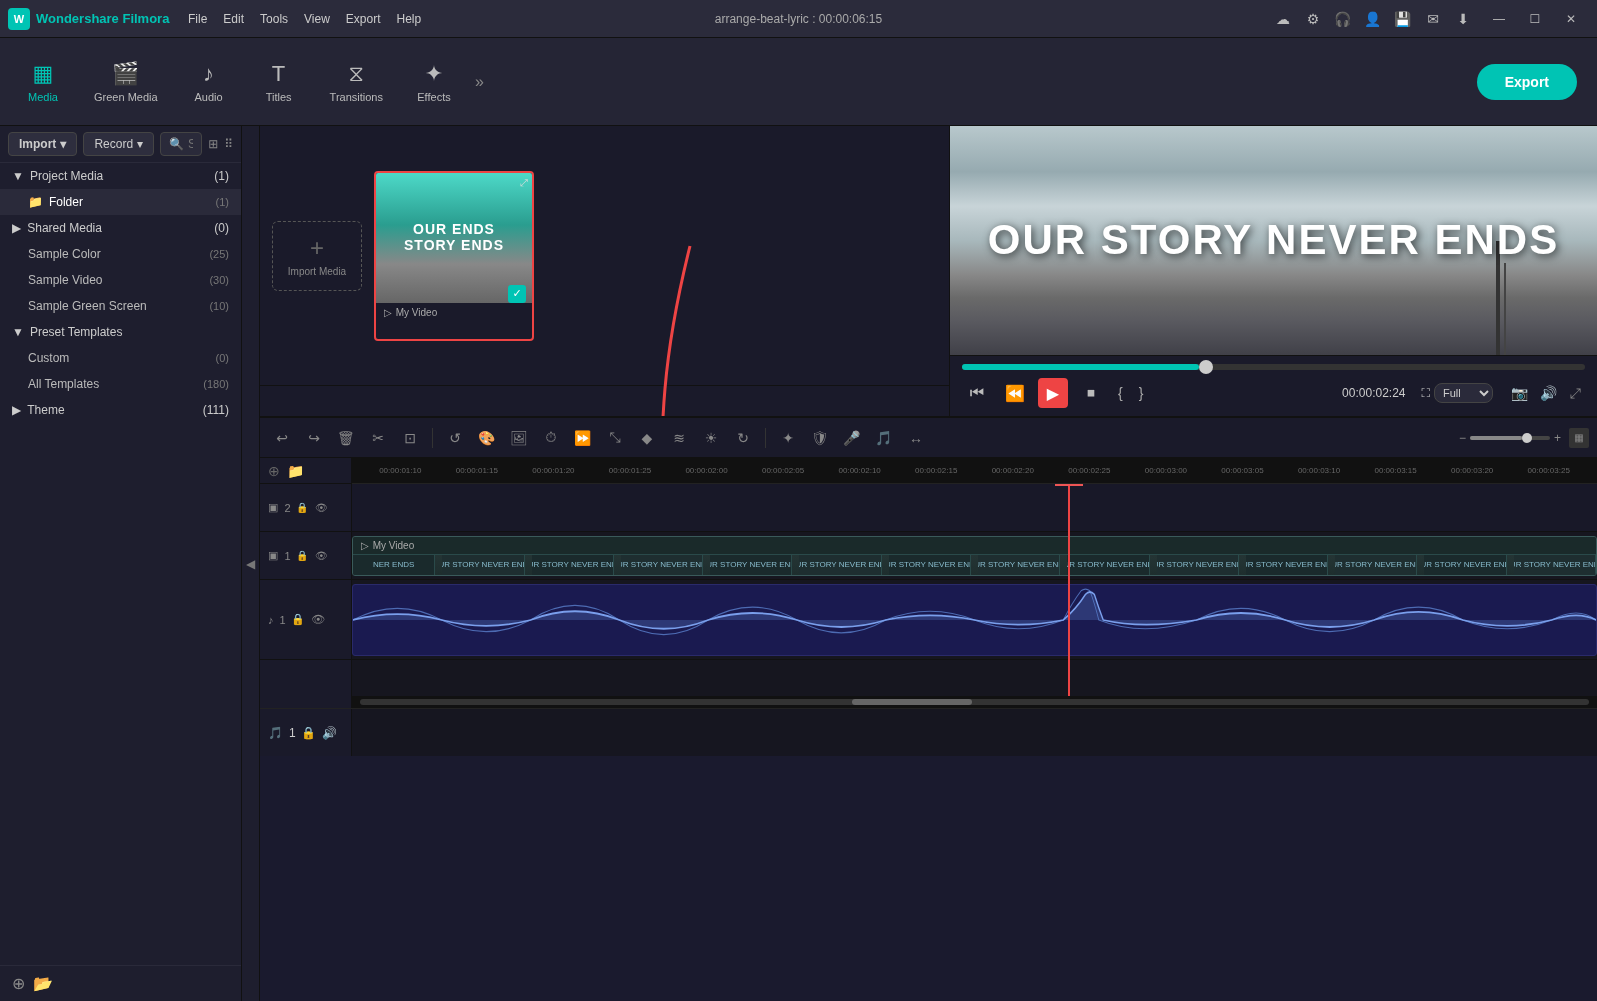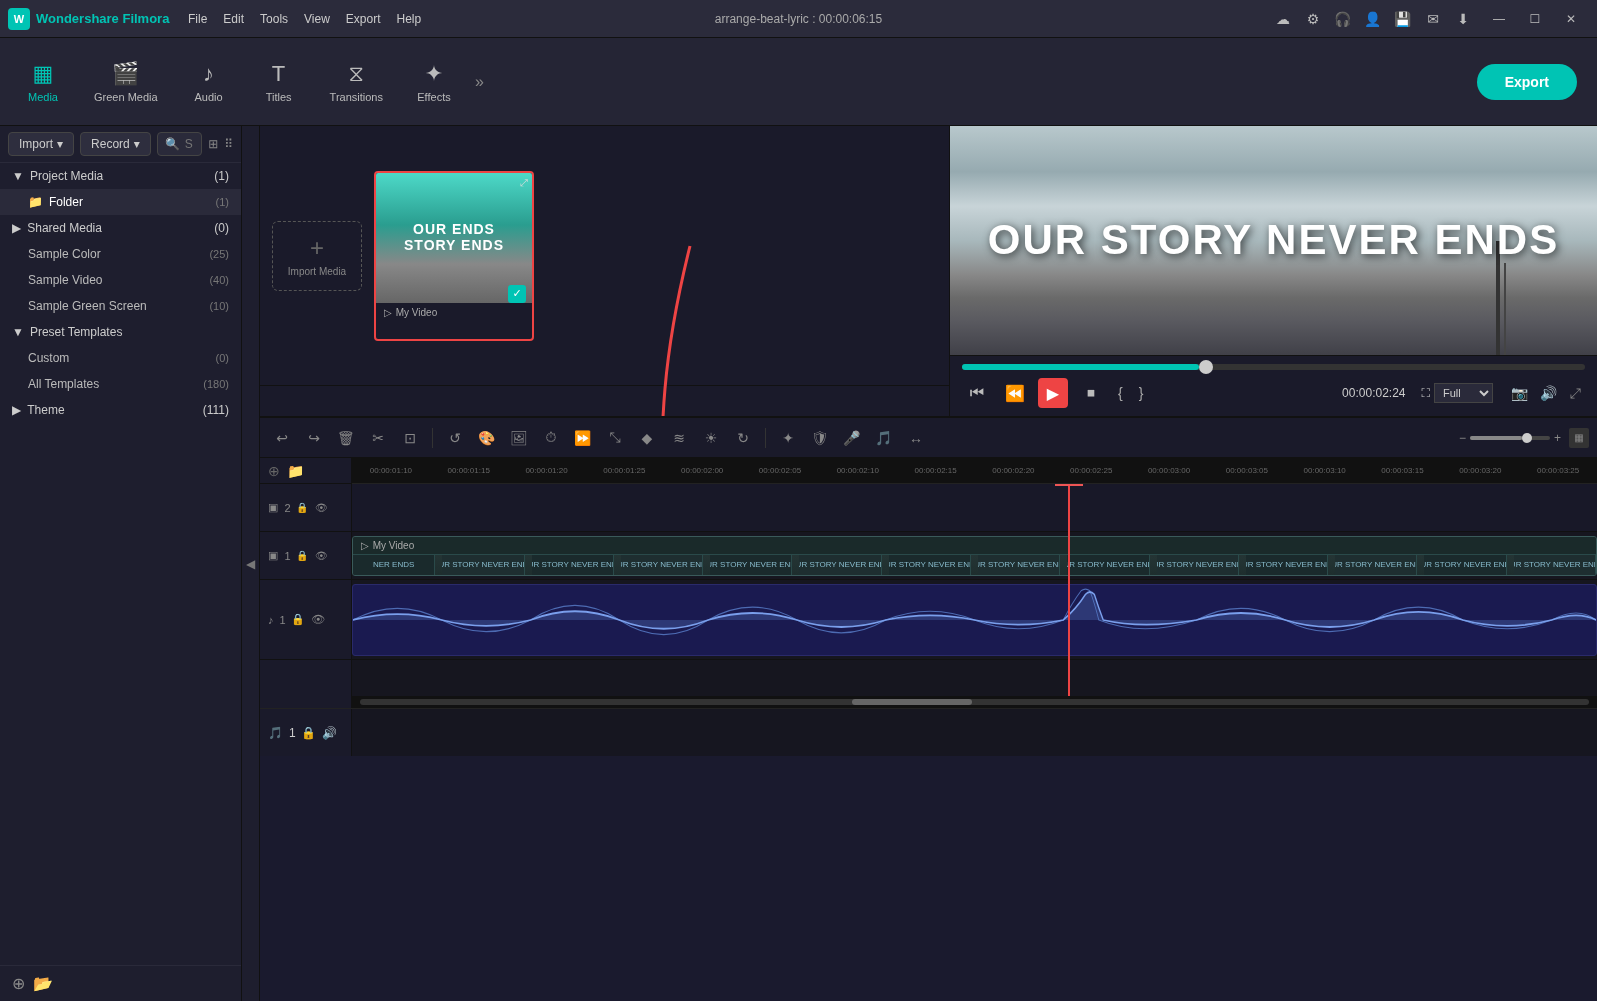--- a/index.html
+++ b/index.html
@@ -100,21 +100,21 @@
       display: flex;
       align-items: center;
       padding: 6px 8px;
       gap: 6px;
       background: #1e1e2e;
       border-bottom: 1px solid #2a2a3a;
     }
     .import-btn {
       background: #2e2e3e; border: 1px solid #444; border-radius: 4px;
       color: #ccc; padding: 4px 10px; font-size: 12px; cursor: pointer;
-      display: flex; align-items: center; gap: 4px;
+      display: flex; align-items: center; gap: 4px; font-weight: bold;
     }
     .record-btn {
       background: #2e2e3e; border: 1px solid #444; border-radius: 4px;
       color: #ccc; padding: 4px 10px; font-size: 12px; cursor: pointer;
       display: flex; align-items: center; gap: 4px;
     }
     .search-box {
       flex: 1; background: #2a2a3a; border: 1px solid #444; border-radius: 4px;
       color: #ccc; padding: 4px 8px; font-size: 12px; display: flex;
       align-items: center; gap: 4px;
@@ -281,21 +281,21 @@
       cursor: pointer; color: #bbb; font-size: 16px; border-radius: 4px;
     }
     .ctrl-btn.play-active {
       background: #e44; color: #fff; border: 2px solid #e44;
     }
     .in-out { color: #aaa; font-size: 14px; cursor: pointer; padding: 0 4px; }
     .time-display { color: #ccc; font-size: 12px; margin-left: auto; }
     .zoom-controls { display: flex; align-items: center; gap: 4px; margin-left: 8px; }
     .zoom-controls select {
       background: #2a2a3a; border: 1px solid #444; color: #ccc;
-      border-radius: 0; padding: 2px 4px; font-size: 11px; cursor: pointer;
+      border-radius: 8px; padding: 2px 4px; font-size: 11px; cursor: pointer;
     }
     .view-icons { display: flex; gap: 4px; margin-left: 6px; }
     .view-icon { font-size: 14px; color: #888; cursor: pointer; padding: 2px 4px; }
 
     
     #timeline {
       height: 340px;
       background: #16161f;
       border-top: 2px solid #111;
       display: flex;
@@ -345,21 +345,21 @@
     }
 
     #timeline-ruler-and-tracks {
       flex: 1;
       display: flex;
       flex-direction: column;
       overflow: hidden;
     }
     #timeline-ruler {
       height: 26px; background: #111; display: flex; align-items: center;
-      padding: 0 0; overflow: hidden; border-bottom: 1px solid #222;
+      padding: 0 10px; overflow: hidden; border-bottom: 1px solid #222;
       position: relative;
     }
     .ruler-marks {
       display: flex; width: 100%; font-size: 9px; color: #666;
       gap: 0;
     }
     .ruler-mark { flex: 1; text-align: center; white-space: nowrap; font-size: 8px; }
 
     #timeline-content {
       flex: 1;
@@ -579,21 +579,21 @@
       <div class="tree-item indent1">
         <div class="label">
             <span>Sample Color</span>
           </div>
         <span class="count">(25)</span>
       </div>
       <div class="tree-item indent1">
         <div class="label">
             <span>Sample Video</span>
           </div>
-        <span class="count">(40)</span>
+        <span class="count">(30)</span>
       </div>
       <div class="tree-item indent1">
         <div class="label">
             <span>Sample Green Screen</span>
           </div>
         <span class="count">(10)</span>
       </div>
 
       <div class="tree-section">
         <div class="label">

